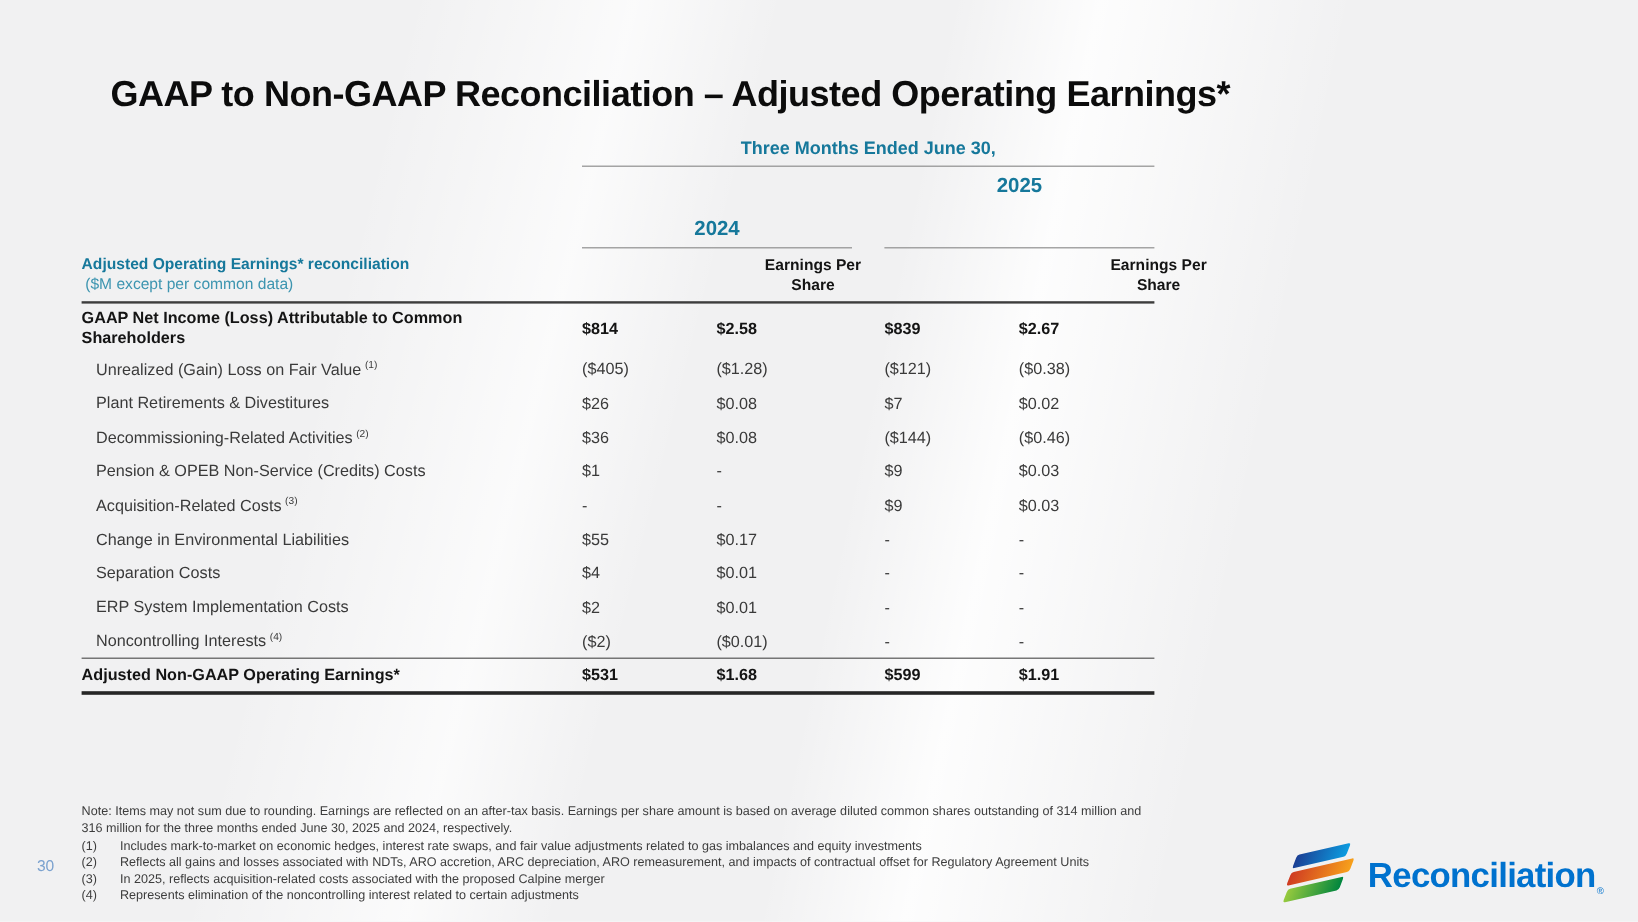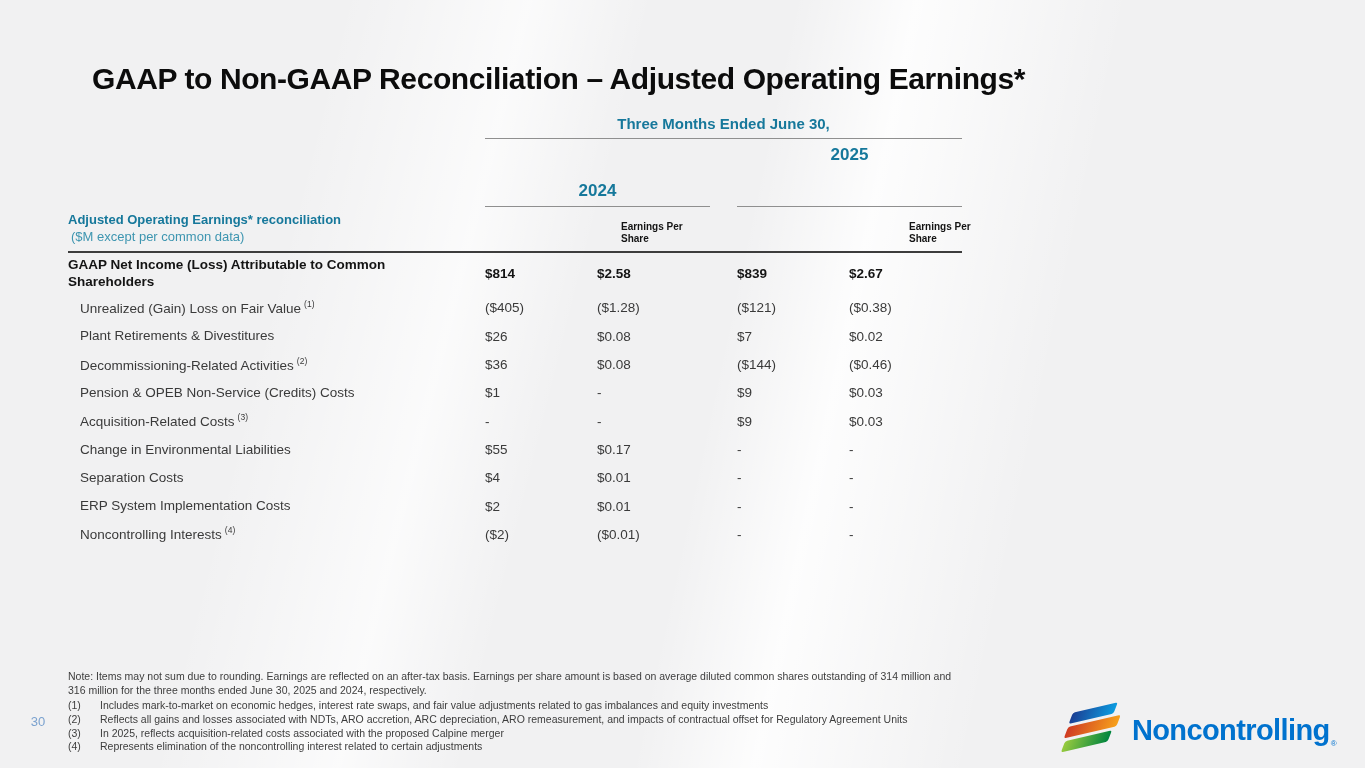--- a/index.html
+++ b/index.html
@@ -33,21 +33,21 @@
   .year-cell {
     text-align:center; font-size:17px; font-weight:700; color:var(--teal,#16789B);
     padding:6px 0 5px; border-bottom:1px solid #8f8f8f;
   }
   .y1 { grid-column:2/4;margin-top:36px; } .y2 { grid-column:5/7; }
 
   .colhead-row { align-items:end; border-bottom:2px solid #3d3d3d; padding-top:5px;gap:12px; }
   .left-head { grid-column:1; padding-bottom:5px; font-size:13px; line-height:1.3; }
   .lh1 { font-weight:700; color:var(--teal,#16789B); }
   .lh2 { color:var(--teal_light,#3D95B0); padding-left:3px; }
-  .eps { font-size:10px; font-weight:700; line-height:1.25; padding-bottom:5px; color:#141414; }
+  .eps { text-align:center; font-size:13px; font-weight:700; line-height:1.25; padding-bottom:5px; color:#141414; }
   .eps span { display:inline-block; width:86px; }
   .e1 { grid-column:3; } .e2 { grid-column:6; }
 
   .t-row { min-height:28.3px; align-items:center; font-size:13.5px; color:#3a3a3a; }
   .t-row .lbl-cell { grid-column:1; padding-left:12px; max-width:395px; line-height:1.3; }
   .t-row sup { font-size:8.5px; margin-left:3px; }
   .t-row .v { text-align:left; }
   .t-row.emph { font-weight:700; color:#141414; }
   .t-row.emph .lbl-cell { padding-left:0; }
   .t-row.first { min-height:41px; }
@@ -164,20 +164,27 @@
           <div class="v" style="grid-column: 5;">-</div>
           <div class="v" style="grid-column: 6;">-</div>
         </div>
         <div class="cols t-row">
           <div class="lbl-cell"><span>Noncontrolling Interests</span><sup>(4)</sup></div>
           <div class="v" style="grid-column: 2;">($2)</div>
           <div class="v" style="grid-column: 3;">($0.01)</div>
           <div class="v" style="grid-column: 5;">-</div>
           <div class="v" style="grid-column: 6;">-</div>
         </div>
+        <div class="cols t-row emph total">
+          <div class="lbl-cell"><span>Adjusted Non-GAAP Operating Earnings*</span></div>
+          <div class="v" style="grid-column: 2;">$531</div>
+          <div class="v" style="grid-column: 3;">$1.68</div>
+          <div class="v" style="grid-column: 5;">$599</div>
+          <div class="v" style="grid-column: 6;">$1.91</div>
+        </div>
       </div>
   </div>
 
   <div class="footnotes">
     <p class="note">Note: Items may not sum due to rounding. Earnings are reflected on an after-tax basis. Earnings per share amount is based on average diluted common shares outstanding of 314 million and 316 million for the three months ended June 30, 2025 and 2024, respectively.</p>
     <div id="fn-items">
         <div class="fn-item">
           <span class="fn-num">(1)</span>
           <span class="fn-text">Includes mark-to-market on economic hedges, interest rate swaps, and fair value adjustments related to gas imbalances and equity investments</span>
         </div>
@@ -197,16 +204,16 @@
   </div>
 
   <div class="page-number">30</div>
 
   <div class="logo">
     <div class="logo-mark">
       <div class="stripe s1"></div>
       <div class="stripe s2"></div>
       <div class="stripe s3"></div>
     </div>
-    <div class="logo-text"><span>Noncontrolling</span><span class="logo-reg">®</span></div>
+    <div class="logo-text"><span>Reconciliation</span><span class="logo-reg">®</span></div>
   </div>
 
 </div>
 
 </body></html>

